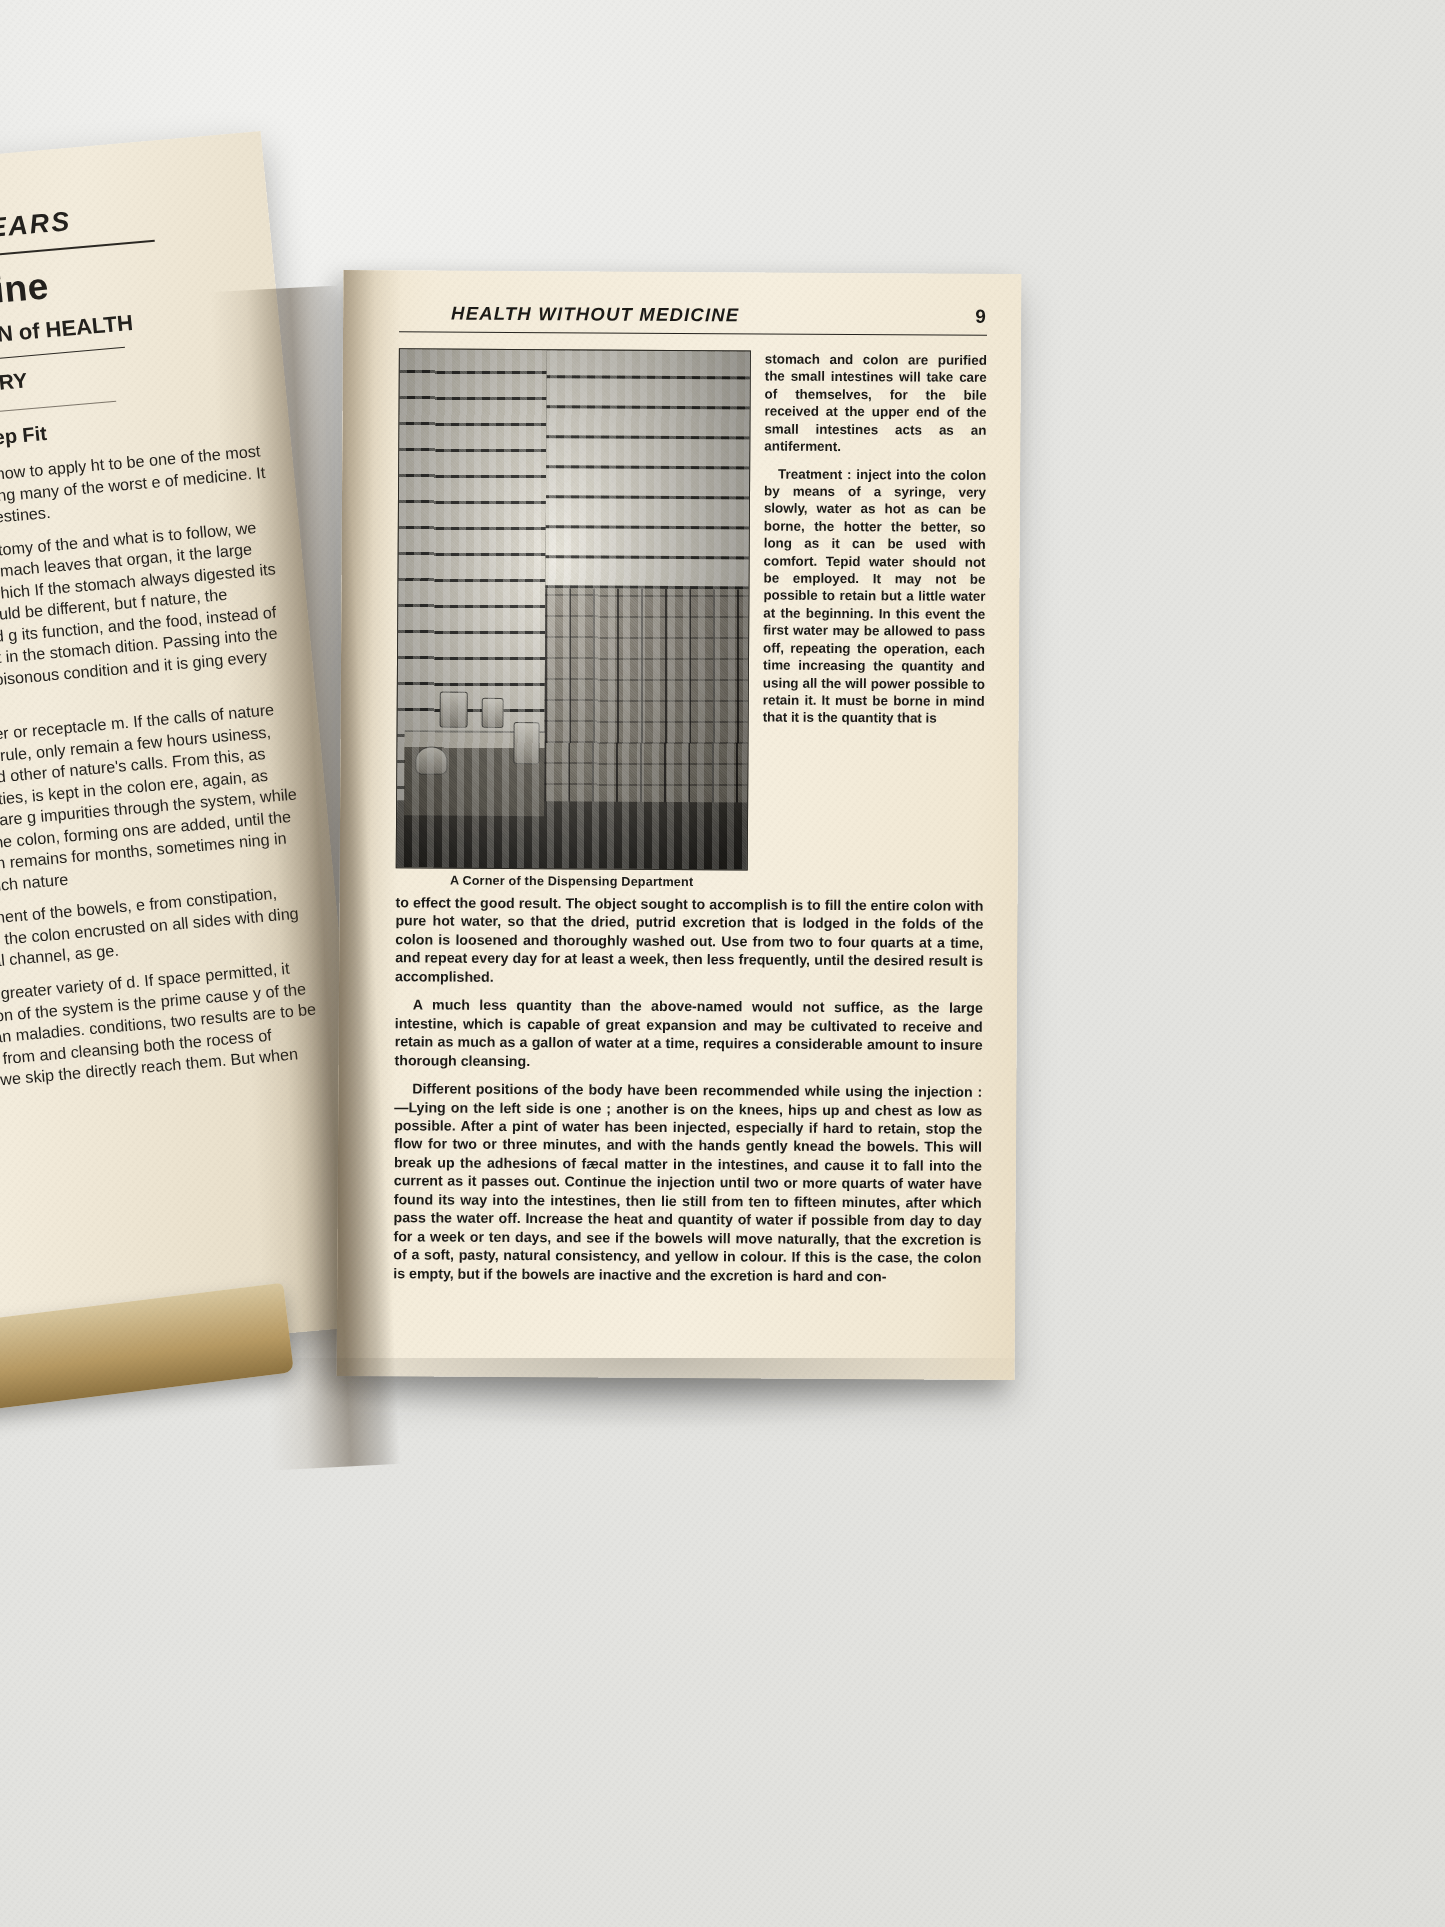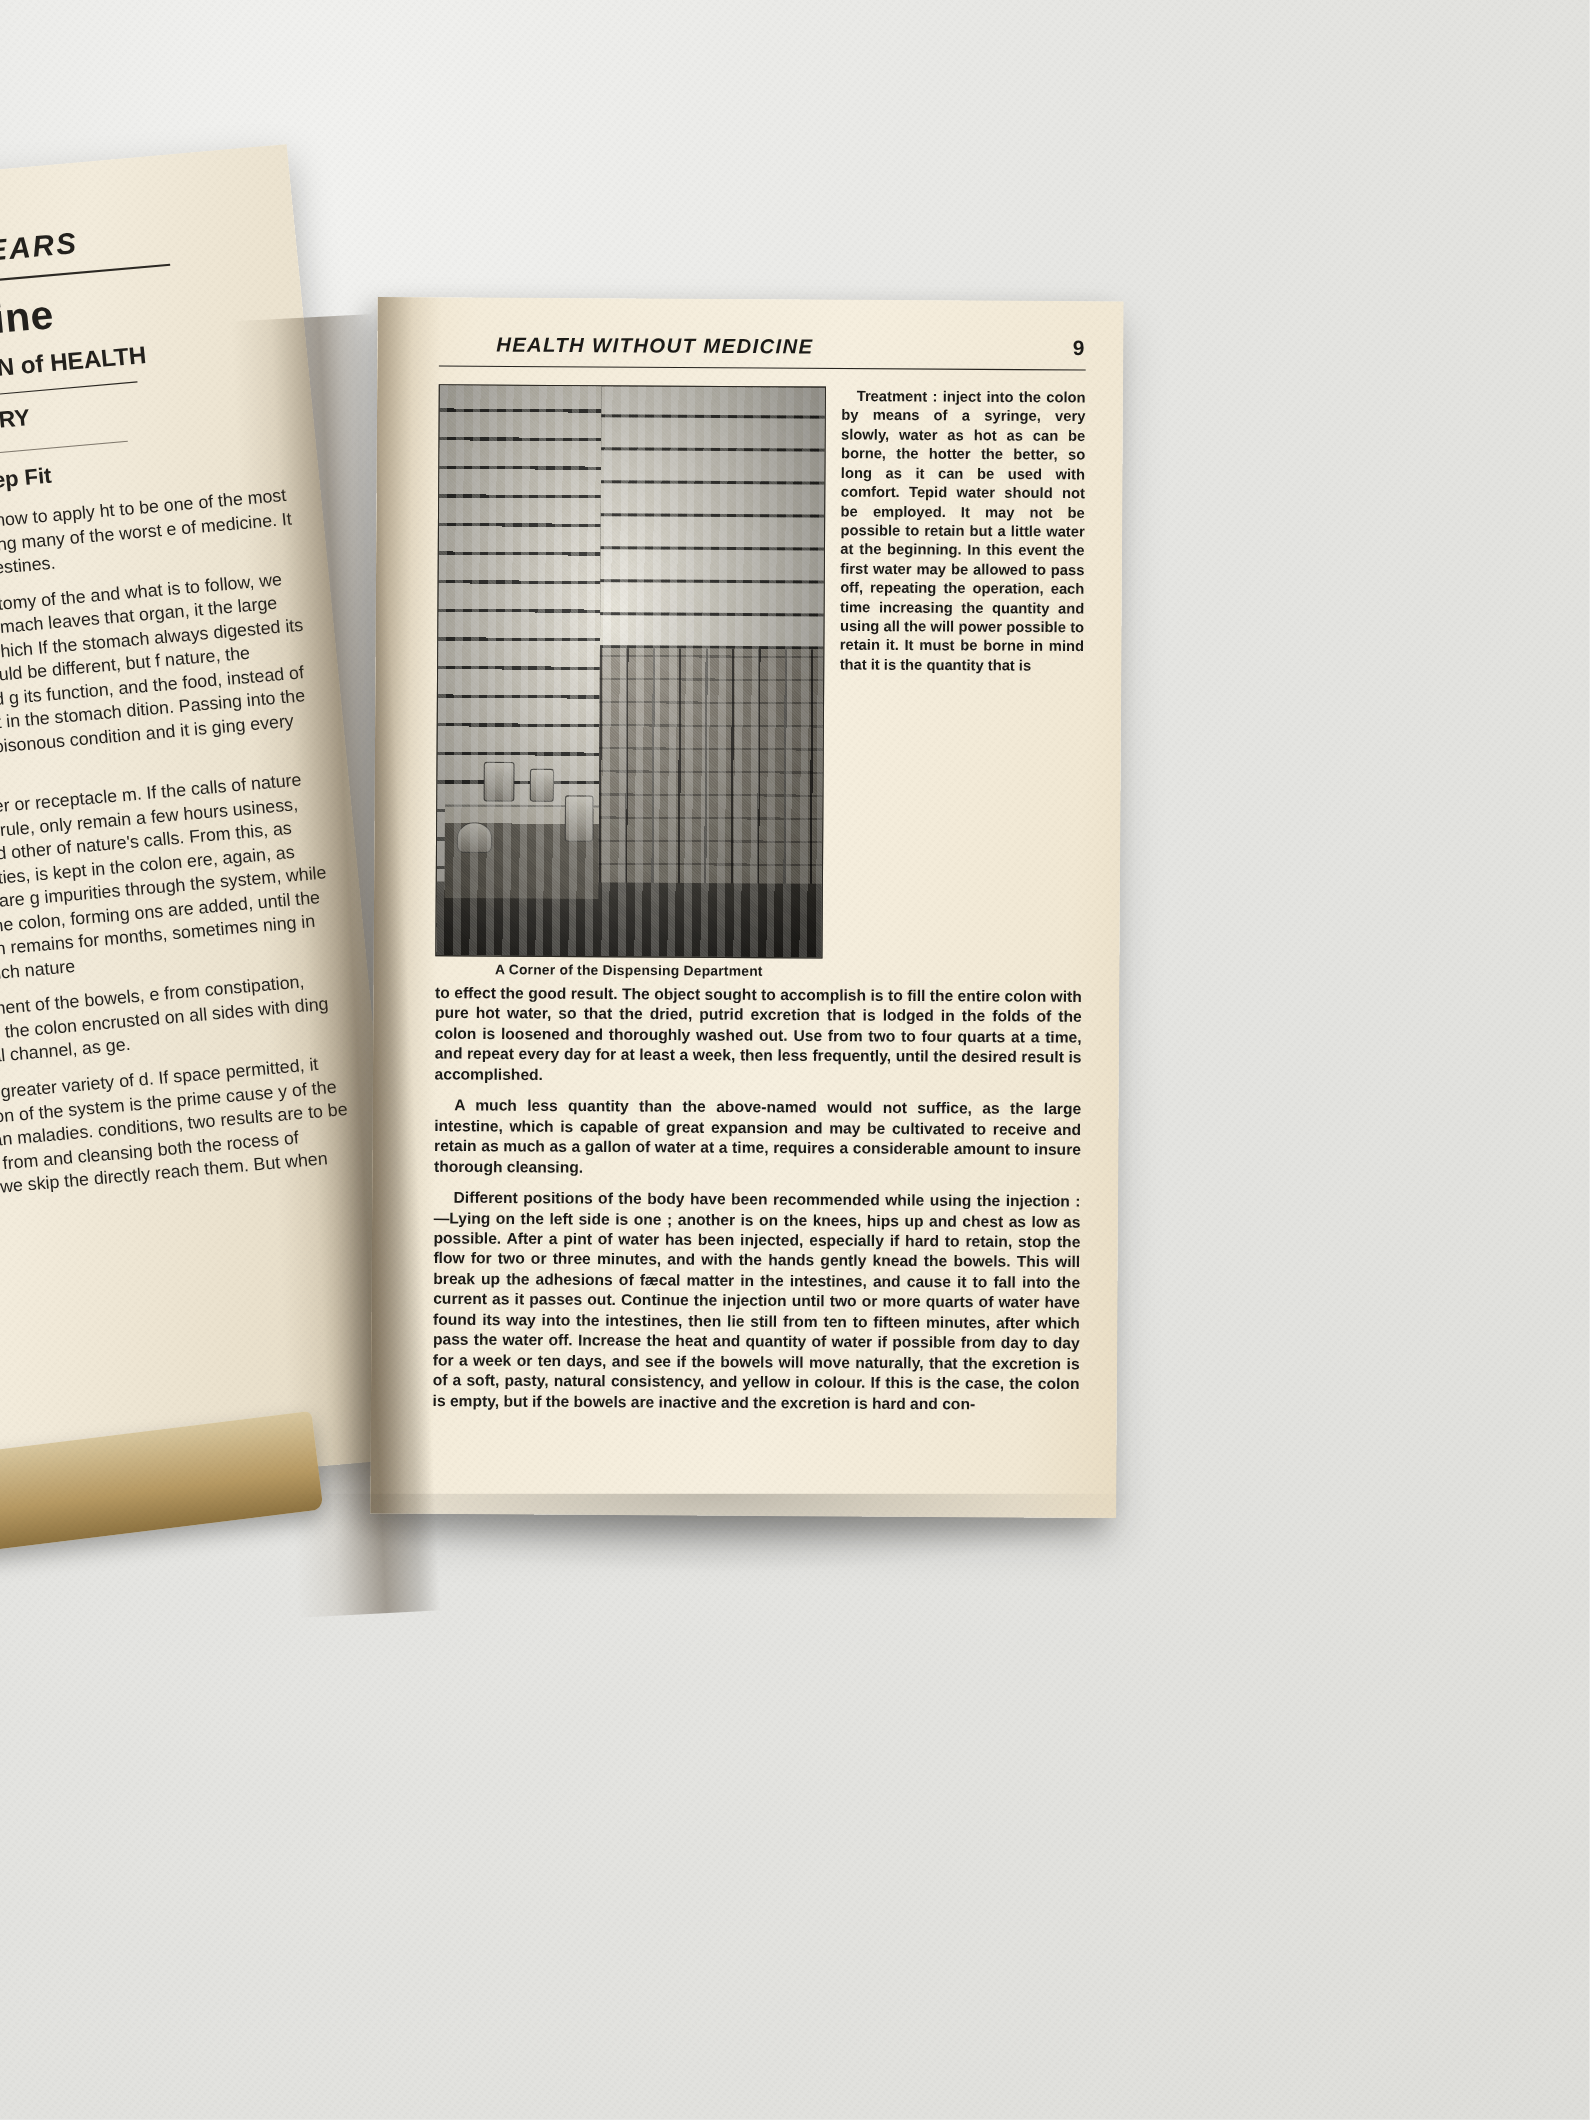--- a/index.html
+++ b/index.html
@@ -348,20 +348,21 @@
               <div class="jar" style="left:33%;bottom:20%;width:24px;height:40px;"></div>
               <div class="jar" style="left:5%;bottom:18%;width:30px;height:26px;border-radius:50% 50% 6px 6px;"></div>
               <div class="bottles"></div>
               <div class="grain"></div>
               <div class="vig"></div>
             </div>
             <div class="fig-caption">A Corner of the Dispensing Department</div>
           </div>
 
           <div class="col-narrow">
+            <p>stomach and colon are purified the small intestines will take care of themselves, for the bile received at the upper end of the small intestines acts as an antiferment.</p>
             <p class="indent">Treatment : inject into the colon by means of a syringe, very slowly, water as hot as can be borne, the hotter the better, so long as it can be used with comfort.  Tepid water should not be employed.  It may not be possible to retain but a little water at the beginning.  In this event the first water may be allowed to pass off, repeating the operation, each time increasing the quantity and using all the will power possible to retain it.  It must be borne in mind that it is the quantity that is</p>
           </div>
 
         </div>
 
         <div class="rp-body">
           <p class="first">to effect the good result.  The object sought to accomplish is to fill the entire colon with pure hot water, so that the dried, putrid excretion that is lodged in the folds of the colon is loosened and thoroughly washed out.  Use from two to four quarts at a time, and repeat every day for at least a week, then less frequently, until the desired result is accomplished.</p>
           <p>A much less quantity than the above-named would not suffice, as the large intestine, which is capable of great expansion and may be cultivated to receive and retain as much as a gallon of water at a time, requires a considerable amount to insure thorough cleansing.</p>
           <p>Different positions of the body have been recommended while using the injection :—Lying on the left side is one ; another is on the knees, hips up and chest as low as possible.  After a pint of water has been injected, especially if hard to retain, stop the flow for two or three minutes, and with the hands gently knead the bowels.  This will break up the adhesions of fæcal matter in the intestines, and cause it to fall into the current as it passes out.  Continue the injection until two or more quarts of water have found its way into the intestines, then lie still from ten to fifteen minutes, after which pass the water off.  Increase the heat and quantity of water if possible from day to day for a week or ten days, and see if the bowels will move naturally, that the excretion is of a soft, pasty, natural consistency, and yellow in colour.  If this is the case, the colon is empty, but if the bowels are inactive and the excretion is hard and con-</p>
         </div>

